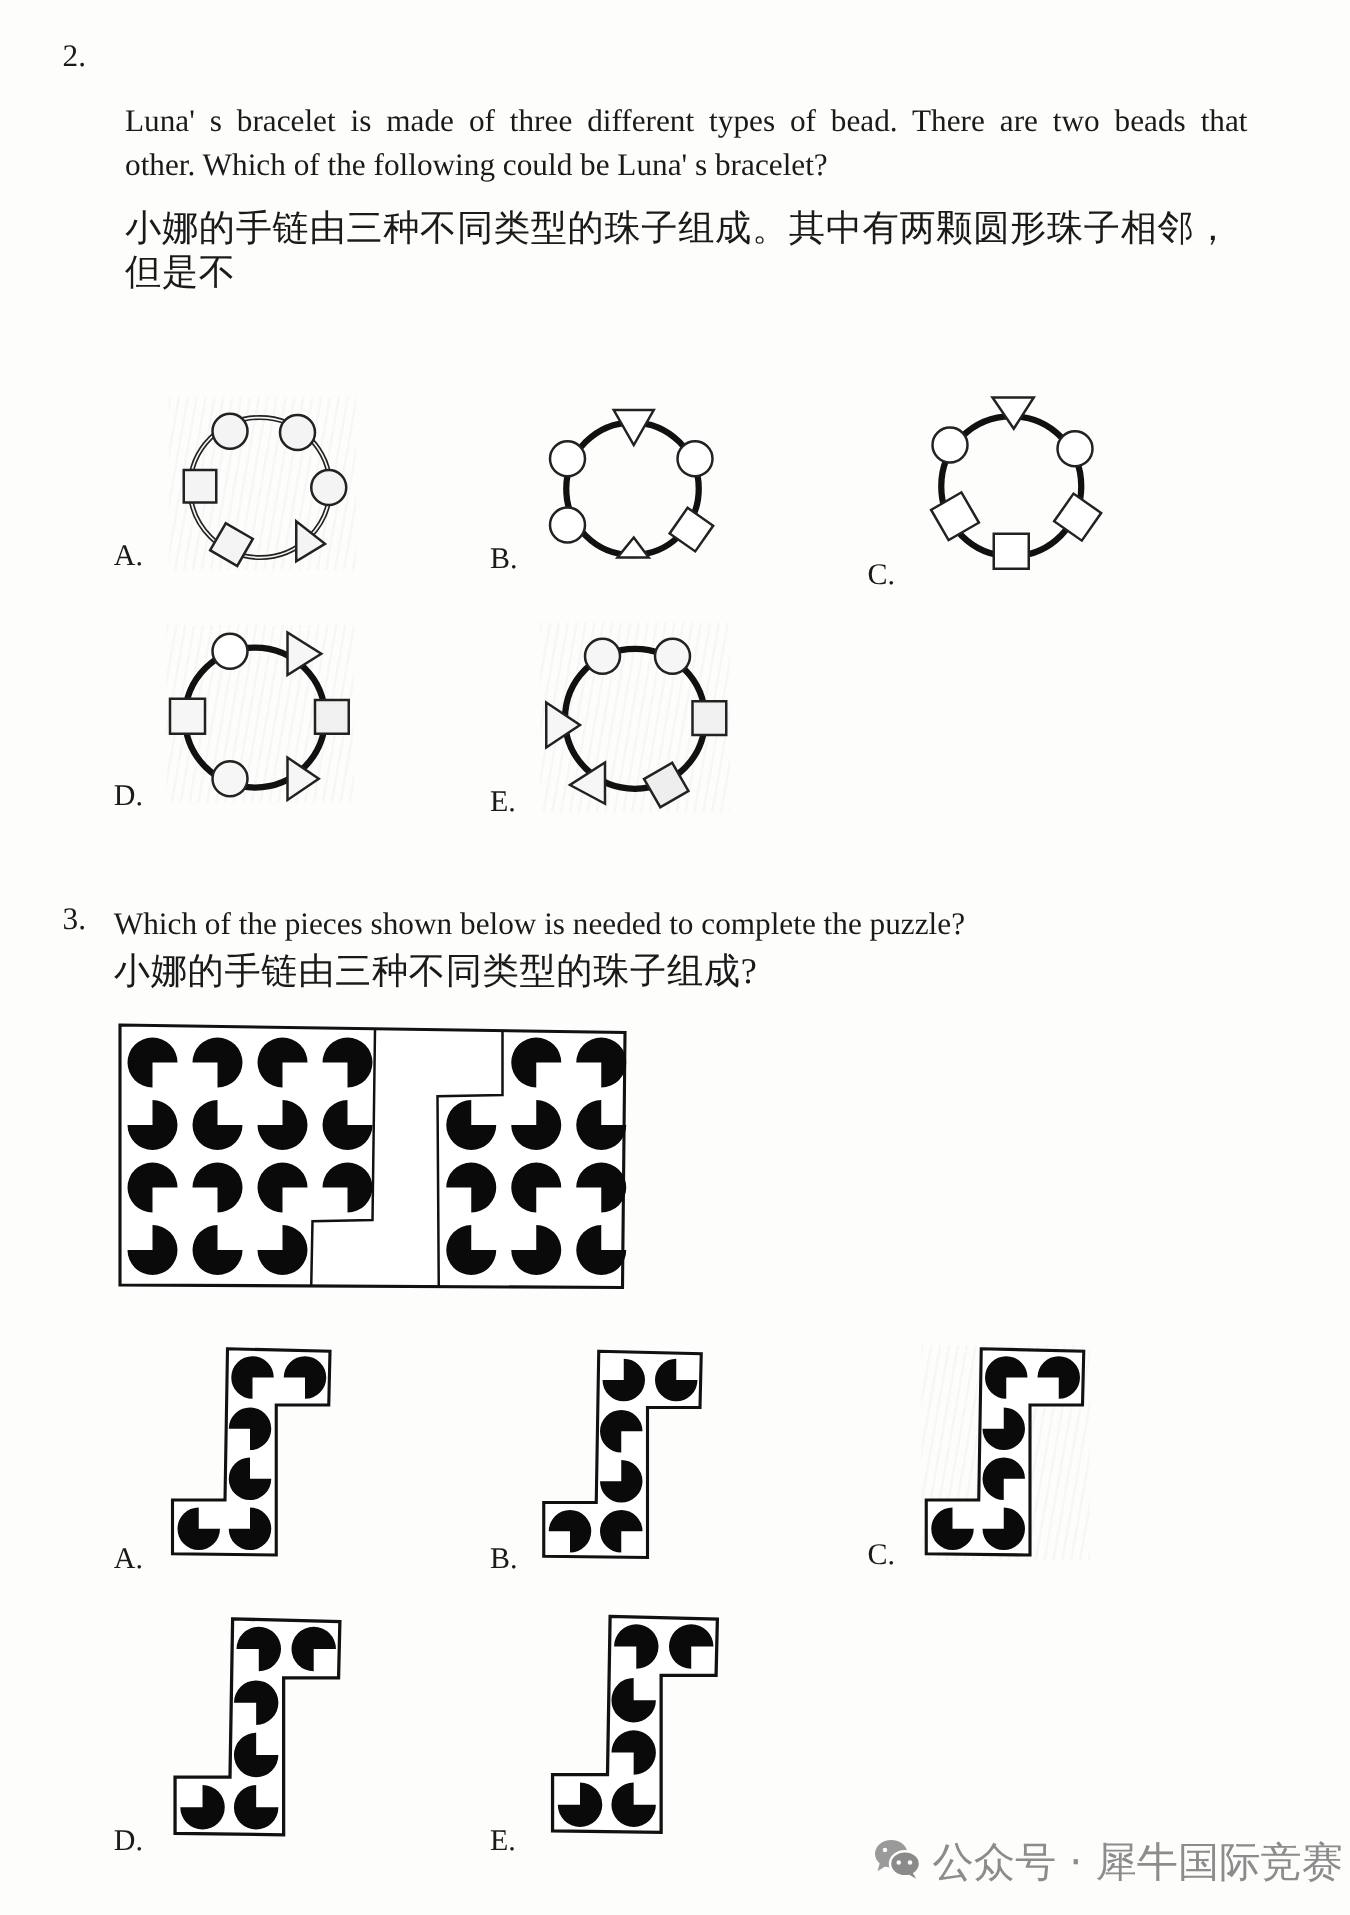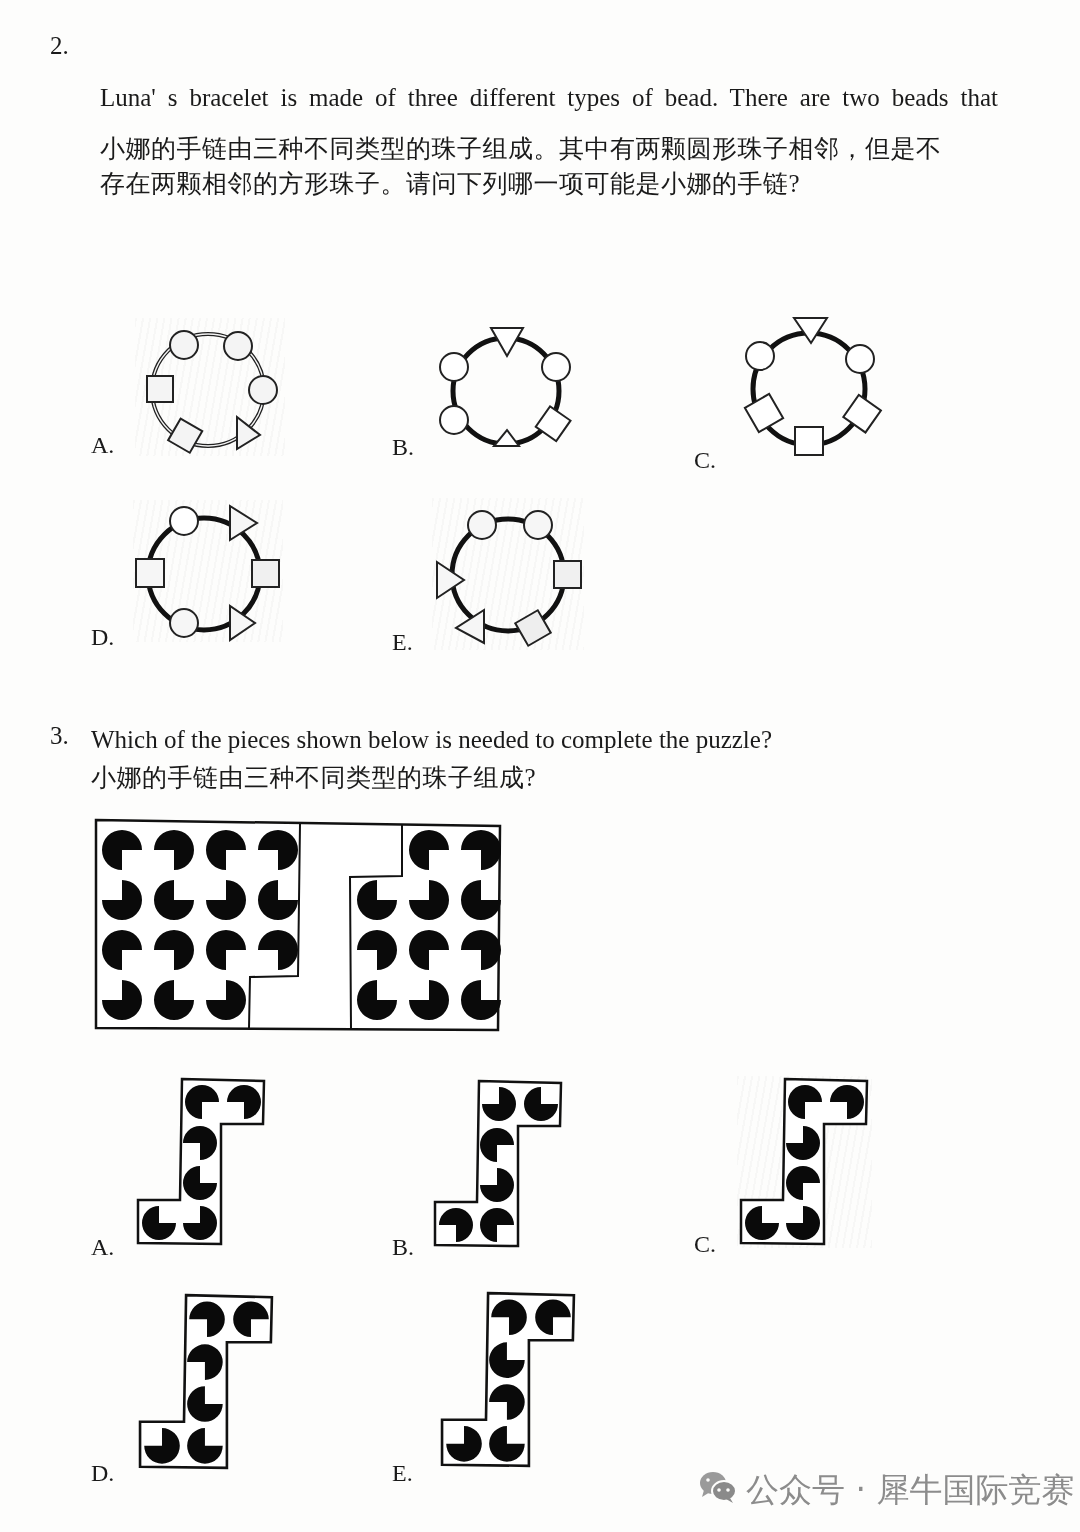--- a/index.html
+++ b/index.html
@@ -3,39 +3,39 @@
 <meta charset="utf-8">
 <style>
   html, body { margin: 0; padding: 0; }
   body {
     width: 1080px; height: 1532px; background: #fdfdfc; position: relative; overflow: hidden;
     font-family: "Liberation Serif", "DejaVu Serif", serif; color: #1a1a1a;
   }
   .abs { position: absolute; }
   .qnum { font-size: 25px; }
   .para { font-size: 25px; line-height: 35px; text-align: justify; }
-  .para-cn { font-size: 25px; line-height: 35px; letter-spacing: 0.5px; }
+  .para-cn { font-size: 29px; line-height: 35px; letter-spacing: 0.5px; }
   .opt-label { font-size: 24px; }
   .bracelet svg, .puzzle svg, .piece svg { display: block; }
   .watermark {
     font-family: "DejaVu Sans", sans-serif; color: #8c8c8c; font-size: 33px;
     display: flex; align-items: center; gap: 8px;
   }
   .speckle { background-image: repeating-linear-gradient(100deg, rgba(0,0,0,0.025) 0 2px, transparent 2px 7px); }
 </style>
 </head>
 <body>
 
 <div class="abs qnum" style="left:50px; top:32px;">2.</div>
 <div class="abs" style="left:100px; top:32px; width:898px;margin-top:48px;">
   <div class="para" style="text-align-last: justify;">Luna' s bracelet is made of three different types of bead. There are two beads that</div>
+  <div class="para">other. Which of the following could be Luna' s bracelet?</div>
   <div style="height:8px"></div>
   <div style="height:8px"></div>
   <div class="para-cn">小娜的手链由三种不同类型的珠子组成。其中有两颗圆形珠子相邻，但是不</div>
-  <div class="para-cn">存在两颗相邻的方形珠子。请问下列哪一项可能是小娜的手链?</div>
 </div>
 
 <div class="abs opt-label" style="left:91px; top:432px;">A.</div>
 <div class="abs bracelet speckle" style="left:135px; top:318px; width:150px; height:138px;">
   <svg width="150" height="138" viewBox="0 0 150 138">
     <circle cx="73" cy="72" r="56" fill="none" stroke="#222" stroke-width="4"></circle>
     <circle cx="73" cy="72" r="56" fill="none" stroke="#f4f4f4" stroke-width="1.4"></circle>
     <g>
         <circle cx="49" cy="27" r="14" fill="#f4f4f4" stroke="#222" stroke-width="2"></circle>
       </g>

